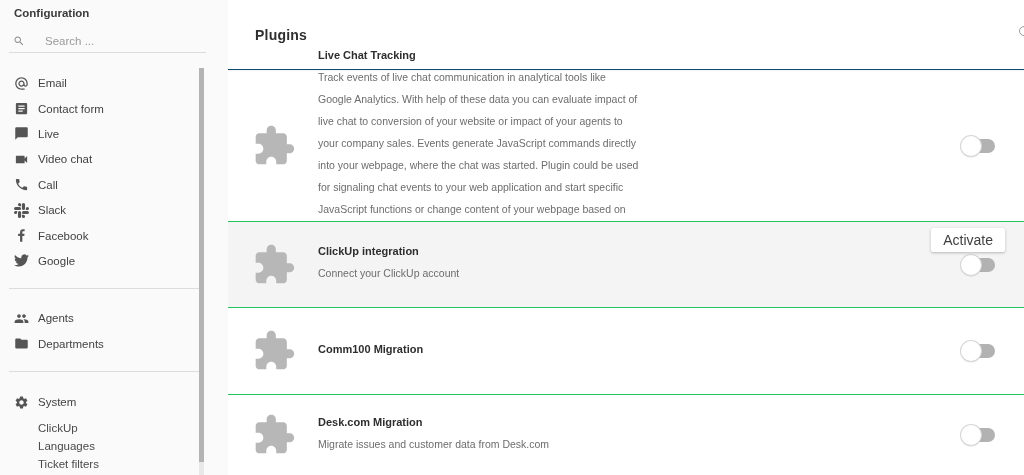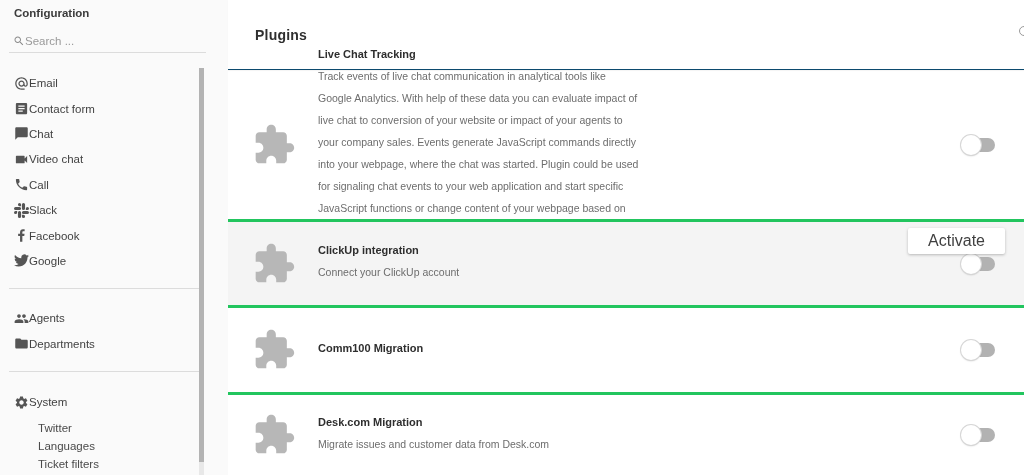--- a/index.html
+++ b/index.html
@@ -5,62 +5,62 @@
   * { margin:0; padding:0; box-sizing:border-box; }
   html,body { width:1024px; height:475px; overflow:hidden; background:#fafafa;
     font-family:"Liberation Sans", sans-serif; }
   .app { position:relative; width:1024px; height:475px; }
 
   
   .sidebar { position:absolute; left:0; top:0; width:228px; height:475px; background:#fafafa; }
   .sb-title { position:absolute; left:14px; top:7px; font-size:11.5px; font-weight:bold; color:#3b3b3b; }
   .sb-search { position:absolute; left:0; top:31px; width:206px; height:20px; display:flex; align-items:center; }
   .sb-search svg { margin-left:13px; width:12px; height:12px; fill:#8a8a8a; flex:none; }
-  .sb-search input { border:none; outline:none; background:transparent; margin-left:0; width:160px;
+  .sb-search input { border:none; outline:none; background:transparent; margin-left:20px; width:160px;
     font-size:11.5px; color:#6f6f6f; font-family:"Liberation Sans", sans-serif; }
   .sb-search input::placeholder { color:#9a9a9a; opacity:1; }
   .sb-divider { position:absolute; left:9px; width:190px; height:1px; background:#dcdcdc; }
   .sb-divider.search-div { top:52px; width:197px; }
   .nav { position:absolute; left:0; width:200px; list-style:none; }
   .nav-item { height:25.4px; display:flex; align-items:center; cursor:pointer; }
   .nav-item svg { width:15px; height:15px; margin-left:14px; fill:#555; flex:none; }
-  .nav-item .lbl { font-size:11.5px; color:#424242; }
+  .nav-item .lbl { margin-left:9px; font-size:11.5px; color:#424242; }
   .nav-sub { position:absolute; left:0; width:200px; list-style:none; }
   .nav-sub li { height:18.2px; display:flex; align-items:center; cursor:pointer; }
   .nav-sub .lbl { margin-left:38px; font-size:11.5px; color:#4a4a4a; }
   .sb-scrolltrack { position:absolute; left:199px; top:68px; width:5px; height:407px; background:#e8e8e8; }
   .sb-scrollthumb { position:absolute; left:0; top:0; width:5px; height:394px; background:#b3b3b3; }
 
   
   .main { position:absolute; left:228px; top:0; width:796px; height:475px; background:#fff; }
   .main-header { height:70px; border-bottom:1px solid #0c4a6e; box-shadow:0 1px 1px rgba(0,0,0,0.04);
     display:flex; align-items:center; position:relative; }
   .main-title { margin-left:27px; font-size:14px; font-weight:bold; color:#2f2f2f; letter-spacing:0.2px; }
   .header-partial { position:absolute; right:-5px; top:26px; width:10px; height:10px;
     border:1.5px solid #9a9a9a; border-radius:50%; background:#fff; }
 
-  .plugin-row { display:flex; align-items:center; border-bottom:3px solid #22c55e; position:relative; }
+  .plugin-row { display:flex; align-items:center; border-bottom:1px solid #22c55e; position:relative; }
   .plugin-row.h152 { height:152px; }
   .plugin-row.h86 { height:86px; }
   .plugin-row.h87 { height:87px; }
   .plugin-row.h80 { height:80px; border-bottom:none; }
   .plugin-row.highlight { background:#f4f4f4; }
   .pz { width:44px; height:44px; margin-left:24px; flex:none; }
   .pz svg { width:44px; height:44px; fill:#b7b7b7; }
   .plugin-text { margin-left:22px; width:330px; }
   .plugin-name { font-size:11px; font-weight:bold; color:#2e2e2e; margin-bottom:5px; }
   .plugin-desc { font-size:10.5px; line-height:22px; color:#6d6d6d; width:322px; }
 
   .toggle { position:relative; width:34px; height:20px; margin-left:auto; margin-right:29px; flex:none; cursor:pointer; }
   .toggle-track { position:absolute; left:5px; right:0; top:3px; height:14px; border-radius:7px; background:#b2b2b2; }
   .toggle-knob { position:absolute; left:0; top:0; width:20px; height:20px; border-radius:50%; background:#fff;
     box-shadow:0 0 0 1px #d6d6d6, 0 1px 2px rgba(0,0,0,0.22); }
 
   .tooltip { position:absolute; right:19px; top:6px; background:#fff; border-radius:2px;
-    padding:4px 20px; font-size:16px; color:#3f3f3f;
+    padding:4px 12px; font-size:14px; color:#3f3f3f;
     box-shadow:0 1px 3px rgba(0,0,0,0.25); z-index:5; }
 </style>
 </head>
 <body>
 
 <div class="app">
 
   <div class="sidebar">
     <div class="sb-title">Configuration</div>
 
@@ -82,21 +82,21 @@
       <li class="nav-item">
         <svg viewBox="0 0 24 24">
             <path d="M19 3H5c-1.1 0-2 .9-2 2v14c0 1.1.9 2 2 2h14c1.1 0 2-.9 2-2V5c0-1.1-.9-2-2-2zm-5 14H7v-2h7v2zm3-4H7v-2h10v2zm0-4H7V7h10v2z"></path>
           </svg>
         <span class="lbl">Contact form</span>
       </li>
       <li class="nav-item">
         <svg viewBox="0 0 24 24">
             <path d="M20 2H4c-1.1 0-2 .9-2 2v18l4-4h14c1.1 0 2-.9 2-2V4c0-1.1-.9-2-2-2z"></path>
           </svg>
-        <span class="lbl">Chat</span>
+        <span class="lbl">Live</span>
       </li>
       <li class="nav-item">
         <svg viewBox="0 0 24 24">
             <path d="M17 10.5V7c0-.55-.45-1-1-1H4c-.55 0-1 .45-1 1v10c0 .55.45 1 1 1h12c.55 0 1-.45 1-1v-3.5l4 4v-11l-4 4z"></path>
           </svg>
         <span class="lbl">Video chat</span>
       </li>
       <li class="nav-item">
         <svg viewBox="0 0 24 24">
             <path d="M6.62 10.79c1.44 2.83 3.76 5.14 6.59 6.59l2.2-2.2c.27-.27.67-.36 1.02-.24 1.12.37 2.33.57 3.57.57.55 0 1 .45 1 1V20c0 .55-.45 1-1 1-9.39 0-17-7.61-17-17 0-.55.45-1 1-1h3.5c.55 0 1 .45 1 1 0 1.25.2 2.45.57 3.57.11.35.03.74-.25 1.02l-2.2 2.2z"></path>
@@ -146,21 +146,21 @@
       <li class="nav-item">
         <svg viewBox="0 0 24 24">
             <path d="M19.14 12.94c.04-.3.06-.61.06-.94 0-.32-.02-.64-.07-.94l2.03-1.58c.18-.14.23-.41.12-.61l-1.92-3.32c-.12-.22-.37-.29-.59-.22l-2.39.96c-.5-.38-1.03-.7-1.62-.94l-.36-2.54c-.04-.24-.24-.41-.48-.41h-3.84c-.24 0-.43.17-.47.41l-.36 2.54c-.59.24-1.13.57-1.62.94l-2.39-.96c-.22-.08-.47 0-.59.22L2.74 8.87c-.12.21-.08.47.12.61l2.03 1.58c-.05.3-.09.63-.09.94s.02.64.07.94l-2.03 1.58c-.18.14-.23.41-.12.61l1.92 3.32c.12.22.37.29.59.22l2.39-.96c.5.38 1.03.7 1.62.94l.36 2.54c.05.24.24.41.48.41h3.84c.24 0 .44-.17.47-.41l.36-2.54c.59-.24 1.13-.56 1.62-.94l2.39.96c.22.08.47 0 .59-.22l1.92-3.32c.12-.22.07-.47-.12-.61l-2.01-1.58zM12 15.6c-1.98 0-3.6-1.62-3.6-3.6s1.62-3.6 3.6-3.6 3.6 1.62 3.6 3.6-1.62 3.6-3.6 3.6z"></path>
           </svg>
         <span class="lbl">System</span>
       </li>
     </ul>
 
     <ul class="nav-sub" style="top:418.5px;">
       <li>
-        <span class="lbl">Twitter</span>
+        <span class="lbl">ClickUp</span>
       </li>
       <li>
         <span class="lbl">Languages</span>
       </li>
       <li>
         <span class="lbl">Ticket filters</span>
       </li>
     </ul>
 
     <div class="sb-scrolltrack">

